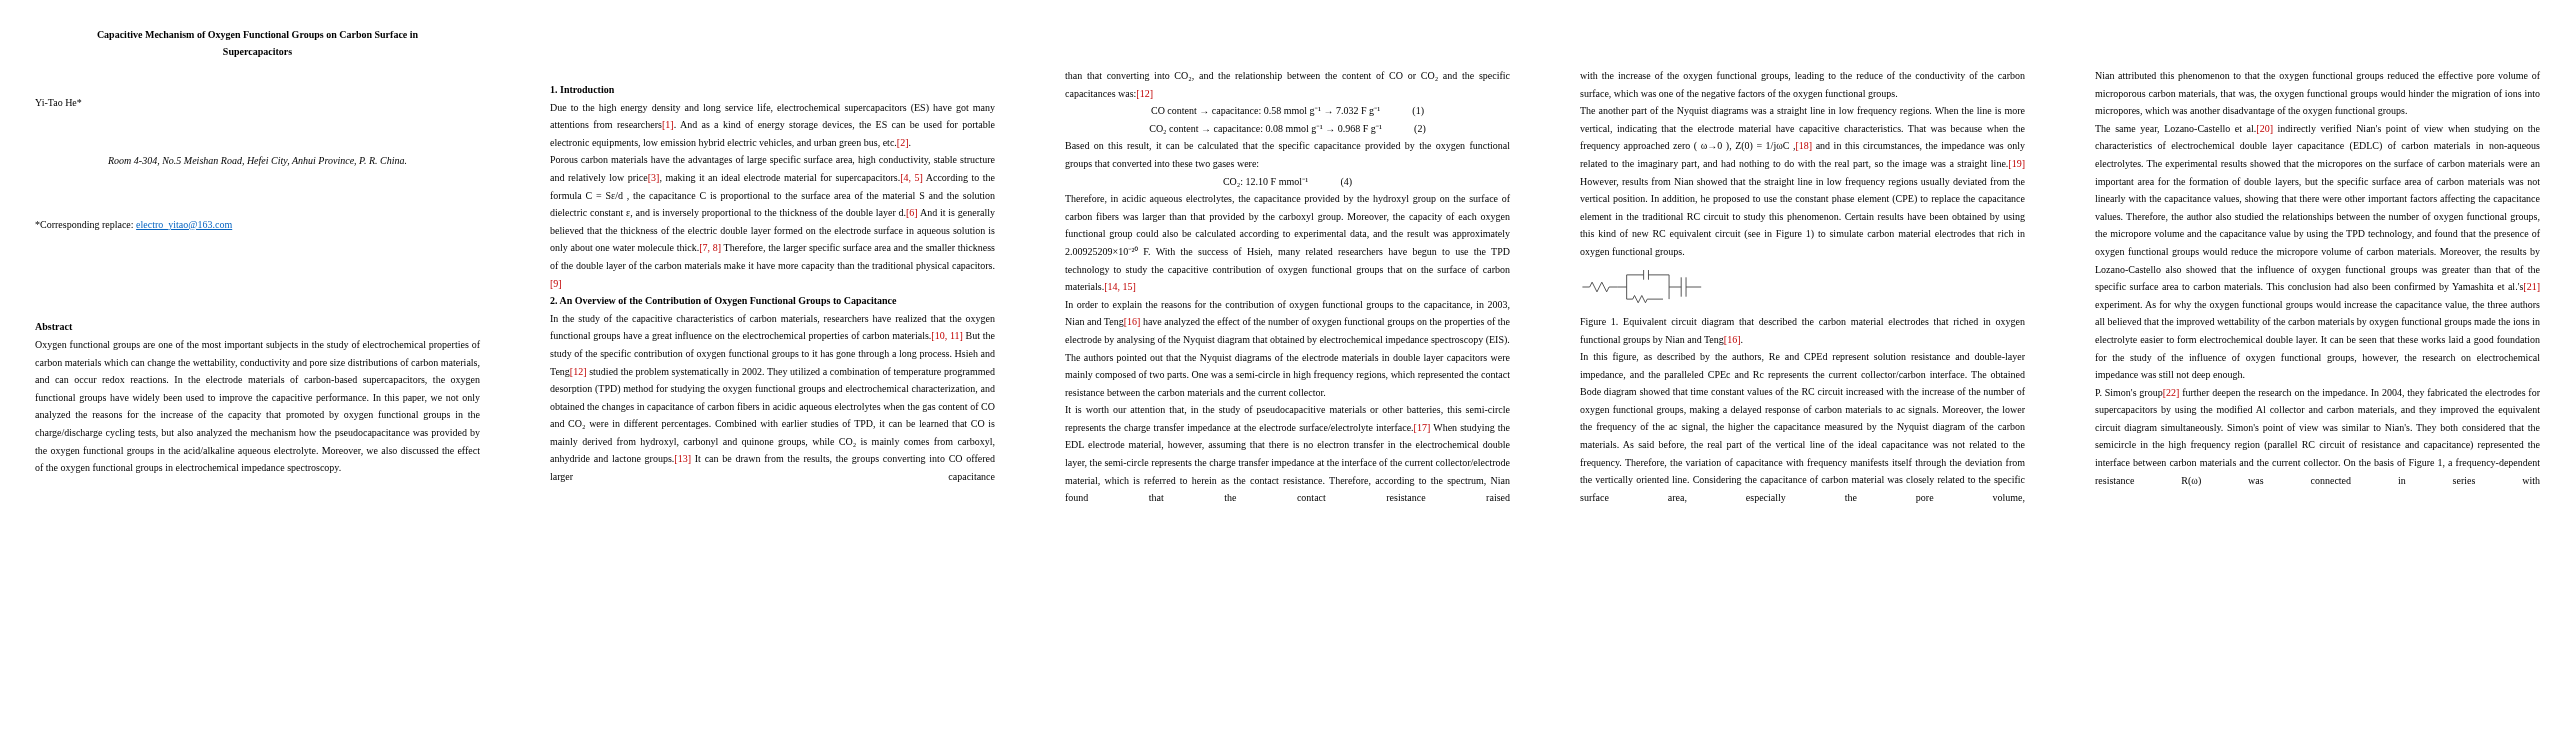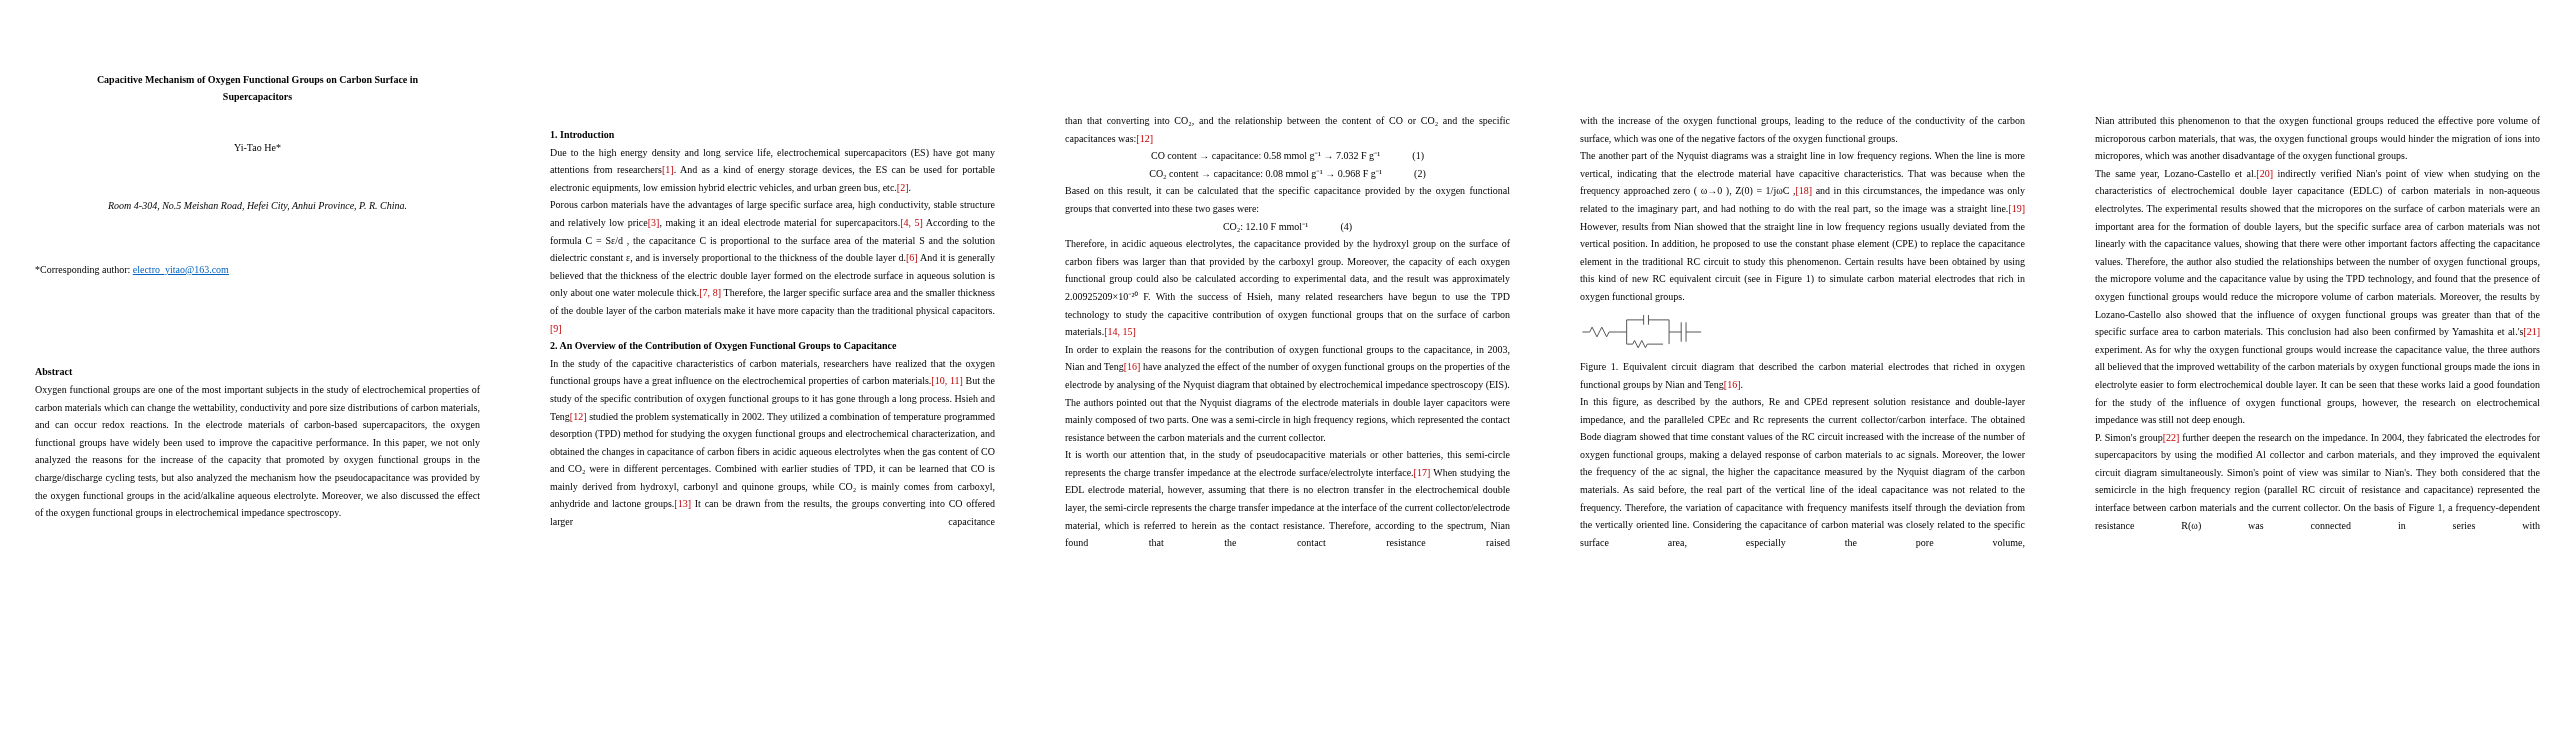--- a/index.html
+++ b/index.html
@@ -7,31 +7,31 @@
   body {
     width:2576px; height:729px; overflow:hidden;
     font-family:"Liberation Serif", serif;
     color:#000;
   }
   .doc { display:flex; width:2576px; height:729px; background:#fff; }
   .page {
     width:515px; height:526px; flex:0 0 515px;
     background:#fff; overflow:hidden;
     padding:67px 35px 24px 35px;
-    font-size:10px; line-height:17.6px;margin-top:45px;
+    font-size:10px; line-height:17.6px;
   }
   .page--1 { padding-top:25.5px; }
   .page--2 { padding-top:81px; }
 
   
   .title {
     font-size:10px; font-weight:bold; text-align:center;
     max-width:389px; margin:0 auto; line-height:17.6px;
   }
-  .author { margin-top:33px; text-align:center; }
+  .author { margin-top:33px; text-align:left; }
   .affiliation { margin-top:41px; text-align:center; font-style:italic; }
   .corresponding { margin-top:46px; text-align:left; }
   .email { color:var(--link-color,#0563c1); text-decoration:underline; cursor:pointer; }
   .abstract-heading { margin-top:85px; font-weight:bold; }
   .abstract-text { text-align:justify; }
   .keywords { margin-top:72px; text-align:right; }
 
   
   .blk { margin:0; }
   .blk-heading { font-weight:bold; text-align:left; }
@@ -48,21 +48,21 @@
 </head>
 <body>
 
 <div class="doc">
 
   <section class="page page--1">
     <h1 class="title">Capacitive Mechanism of Oxygen Functional Groups on Carbon Surface in Supercapacitors</h1>
     <div class="author">Yi-Tao He*</div>
     <div class="affiliation">Room 4-304, No.5 Meishan Road, Hefei City, Anhui Province, P. R. China.</div>
     <div class="corresponding">
-      <span>*Corresponding author: </span><a class="email" href="#">electro_yitao@163.com</a>
+      <span>*Corresponding replace: </span><a class="email" href="#">electro_yitao@163.com</a>
     </div>
     <div class="abstract-heading">Abstract</div>
     <div class="abstract-text">Oxygen functional groups are one of the most important subjects in the study of electrochemical properties of carbon materials which can change the wettability, conductivity and pore size distributions of carbon materials, and can occur redox reactions. In the electrode materials of carbon-based supercapacitors, the oxygen functional groups have widely been used to improve the capacitive performance. In this paper, we not only analyzed the reasons for the increase of the capacity that promoted by oxygen functional groups in the charge/discharge cycling tests, but also analyzed the mechanism how the pseudocapacitance was provided by the oxygen functional groups in the acid/alkaline aqueous electrolyte. Moreover, we also discussed the effect of the oxygen functional groups in electrochemical impedance spectroscopy.</div>
     <div class="keywords">Keywords: oxygen functional groups; supercapacitor; carbon</div>
   </section>
 
   <section class="page page--2">
     <div>
         <div class="blk blk-heading">1. Introduction</div>
         <div class="blk blk-para">Due to the high energy density and long service life, electrochemical supercapacitors (ES) have got many attentions from researchers<span class="cite">[1]</span>. And as a kind of energy storage devices, the ES can be used for portable electronic equipments, low emission hybrid electric vehicles, and urban green bus, etc.<span class="cite">[2]</span>.</div>

